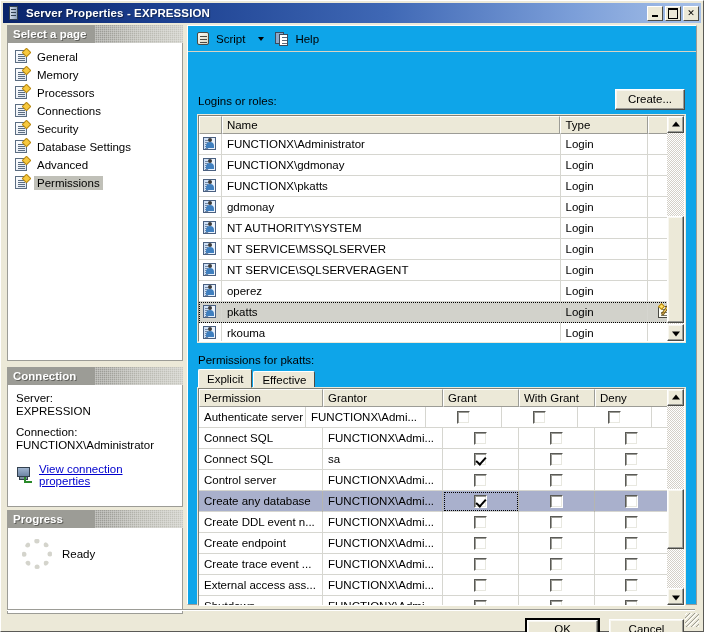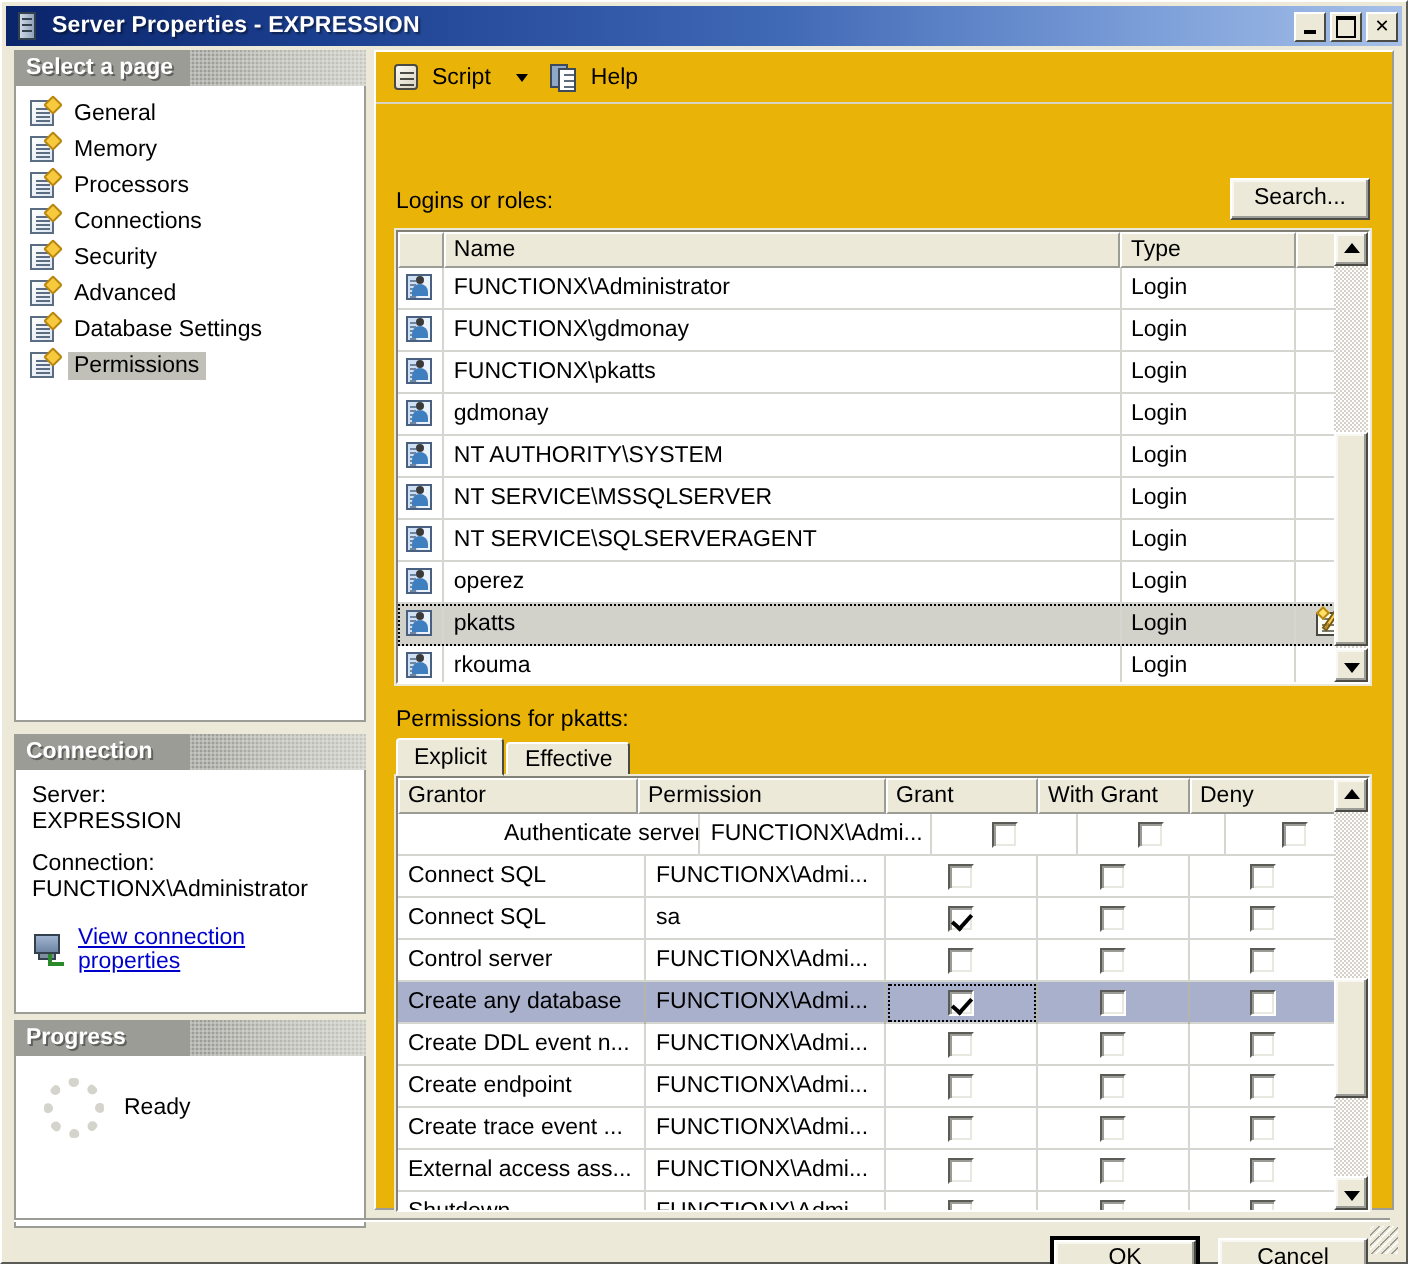--- a/index.html
+++ b/index.html
@@ -187,21 +187,21 @@
     border-radius: 50%;
     border: 5px dotted #d4d4cc;
     flex: 0 0 auto;
   }
   .prog-text { font-size: 11.5px; color: #000; margin-top: 12px; }
 
   
   .rightpane {
     position: absolute; left: 184px; top: 2px;
     width: 510px; height: 580px;
-    background: #eab308;
+    background: #0ea5e9;
     border: 1px solid;
     border-color: #ffffff #9c9c96 #9c9c96 #ffffff;
   }
   .toolbar {
     height: 26px; display: flex; align-items: center;
     padding-left: 5px; gap: 3px;
     border-bottom: 1px solid #d8d4c4;
   }
   .tb-item {
     display: flex; align-items: center; height: 20px;
@@ -511,28 +511,28 @@
                 <span class="sheet"></span>
                 <span class="star"></span>
               </span>
             <span class="lbl">Security</span>
           </div>
           <div class="page-item">
             <span class="pgicon">
                 <span class="sheet"></span>
                 <span class="star"></span>
               </span>
-            <span class="lbl">Advanced</span>
+            <span class="lbl">Database Settings</span>
           </div>
           <div class="page-item">
             <span class="pgicon">
                 <span class="sheet"></span>
                 <span class="star"></span>
               </span>
-            <span class="lbl">Database Settings</span>
+            <span class="lbl">Advanced</span>
           </div>
           <div class="page-item sel">
             <span class="pgicon">
                 <span class="sheet"></span>
                 <span class="star"></span>
               </span>
             <span class="lbl">Permissions</span>
           </div>
         </div>
       </div>
@@ -591,21 +591,21 @@
           <span class="t">Help</span>
         </div>
       </div>
 
       <div class="content">
 
         <div class="field-label" style="left:10px; top:42px;">
           <span>Logins or roles:</span>
         </div>
         <div class="btn" style="position:absolute; left:427px; top:36px; width:70px; height:21px; line-height:19px;">
-          <span>Search...</span>
+          <span>Create...</span>
         </div>
 
         <div class="grid" style="left:10px; top:62px; width:487px; height:227px;">
           <div class="grid-head">
             <div class="gh" style="width:23px;"></div>
             <div class="gh" style="width:340px;">Name</div>
             <div class="gh" style="width:88px;">Type</div>
             <div class="gh" style="width:36px;"></div>
           </div>
 
@@ -753,31 +753,31 @@
           <span>Permissions for pkatts:</span>
         </div>
 
         <div class="tabstrip" style="left:10px; top:316px;">
           <div class="tab active"><span>Explicit</span></div>
           <div class="tab inactive"><span>Effective</span></div>
         </div>
 
         <div class="grid" style="left:10px; top:335px; width:487px; height:218px;">
           <div class="grid-head">
+            <div class="gh" style="width:124px;">Permission</div>
             <div class="gh" style="width:120px;">Grantor</div>
-            <div class="gh" style="width:124px;">Permission</div>
             <div class="gh" style="width:76px;">Grant</div>
             <div class="gh" style="width:76px;">With Grant</div>
             <div class="gh" style="width:74px;">Deny</div>
           </div>
 
           <div>
 
             <div class="grow">
-              <div class="gc" style="width:107px;margin-left:48px;">Authenticate server</div>
+              <div class="gc" style="width:107px;">Authenticate server</div>
               <div class="gc" style="width:120px;">FUNCTIONX\Admi...</div>
               <div class="gc center" style="width:76px;">
                   <span class="cbox"></span>
                 </div>
               <div class="gc center" style="width:76px;">
                   <span class="cbox"></span>
                 </div>
               <div class="gc center" style="width:74px;">
                   <span class="cbox"></span>
                 </div>

